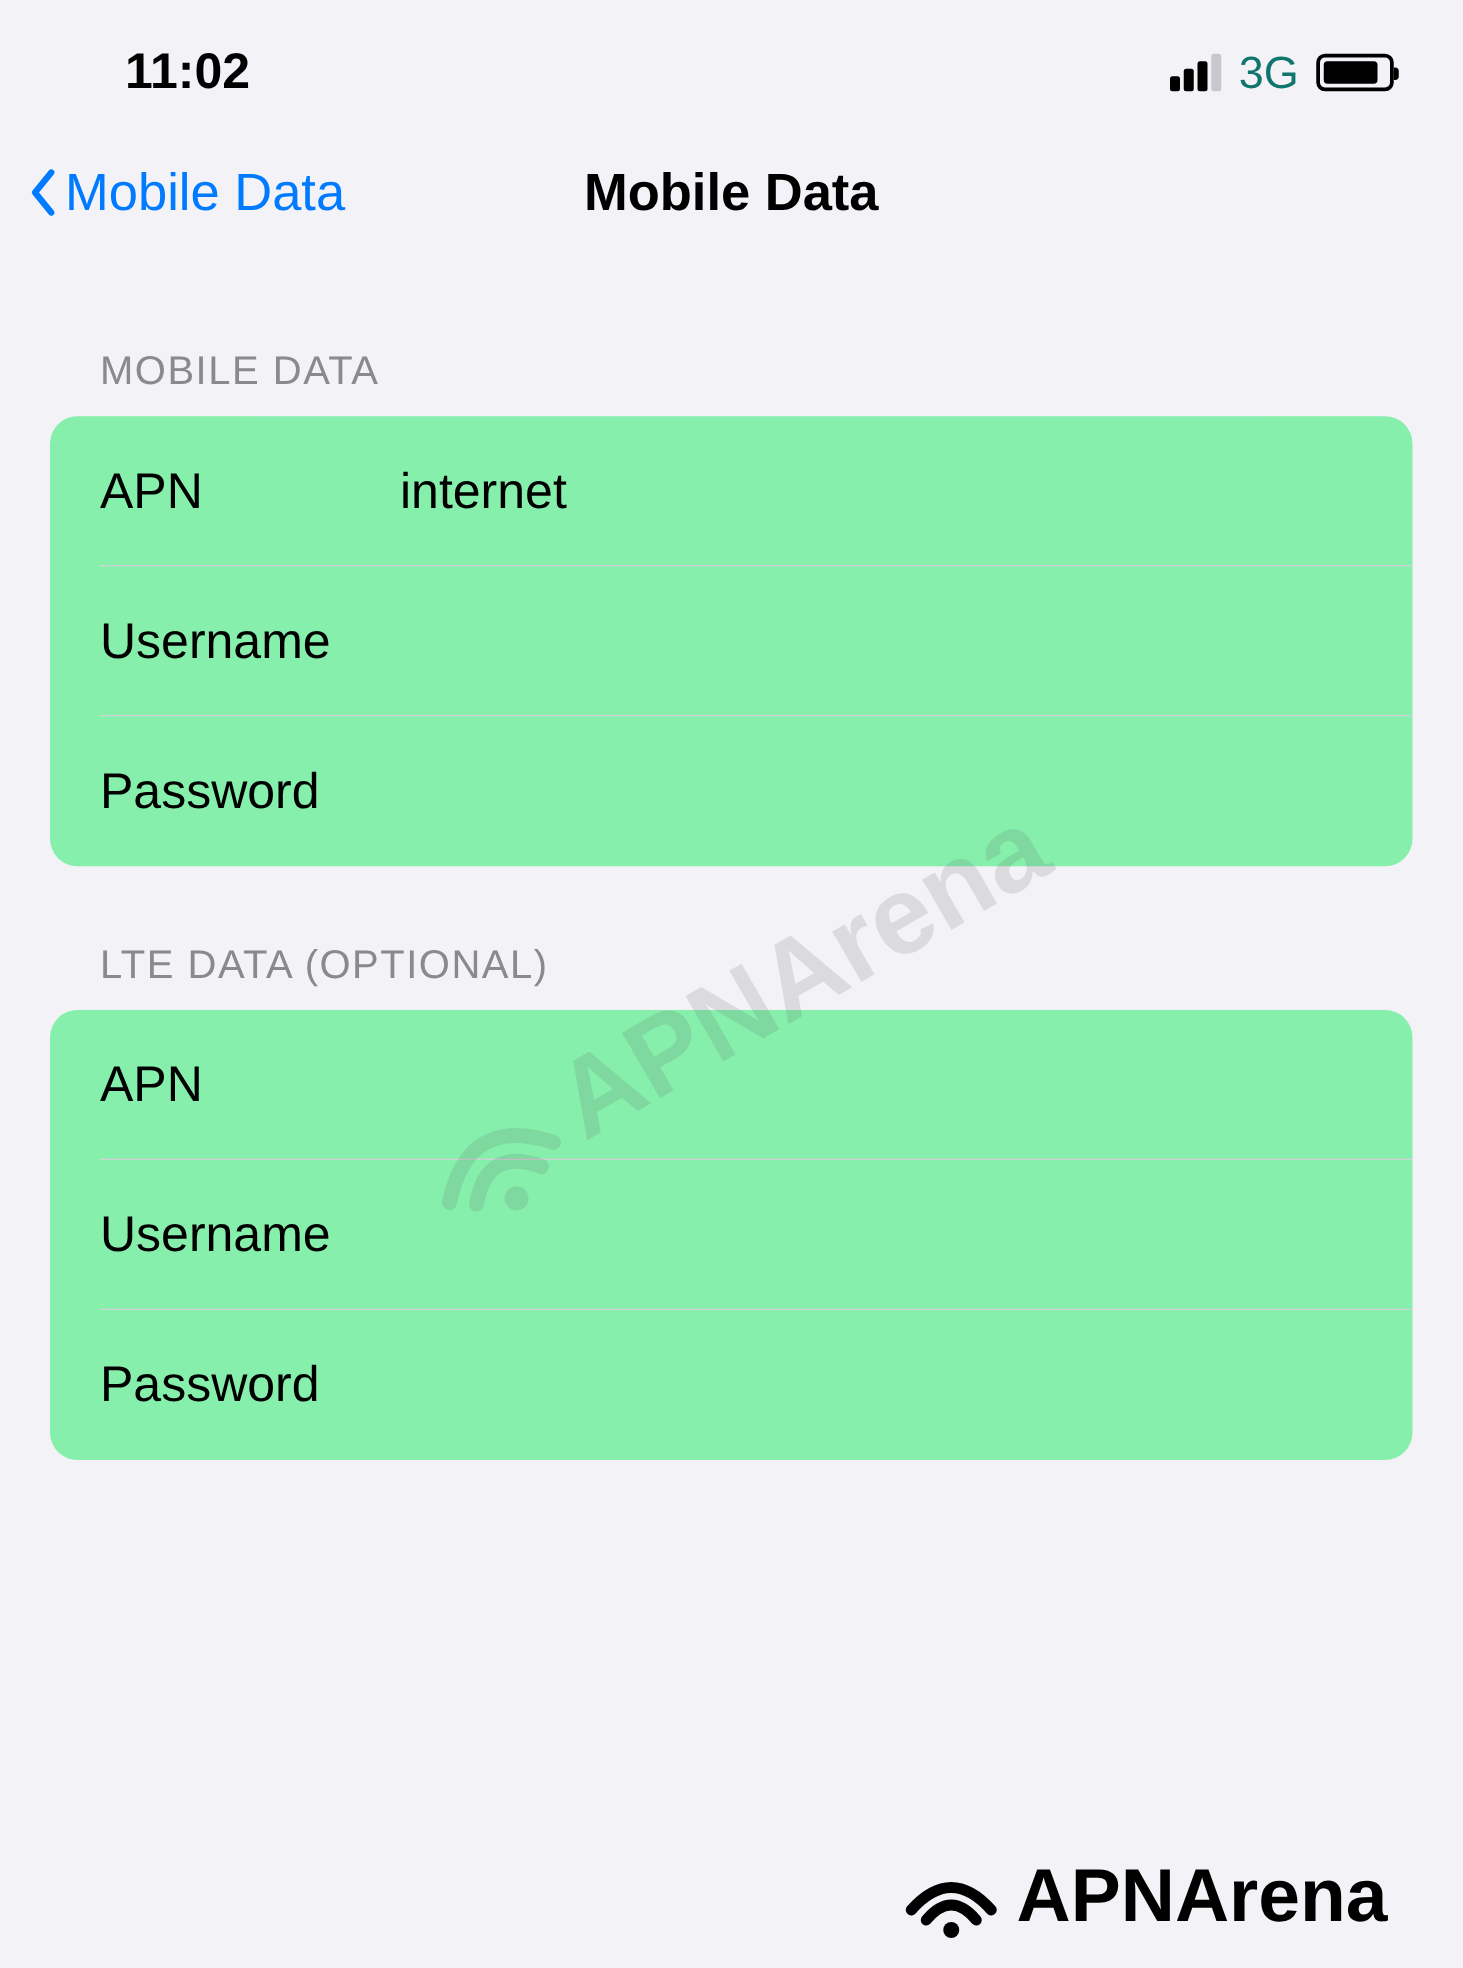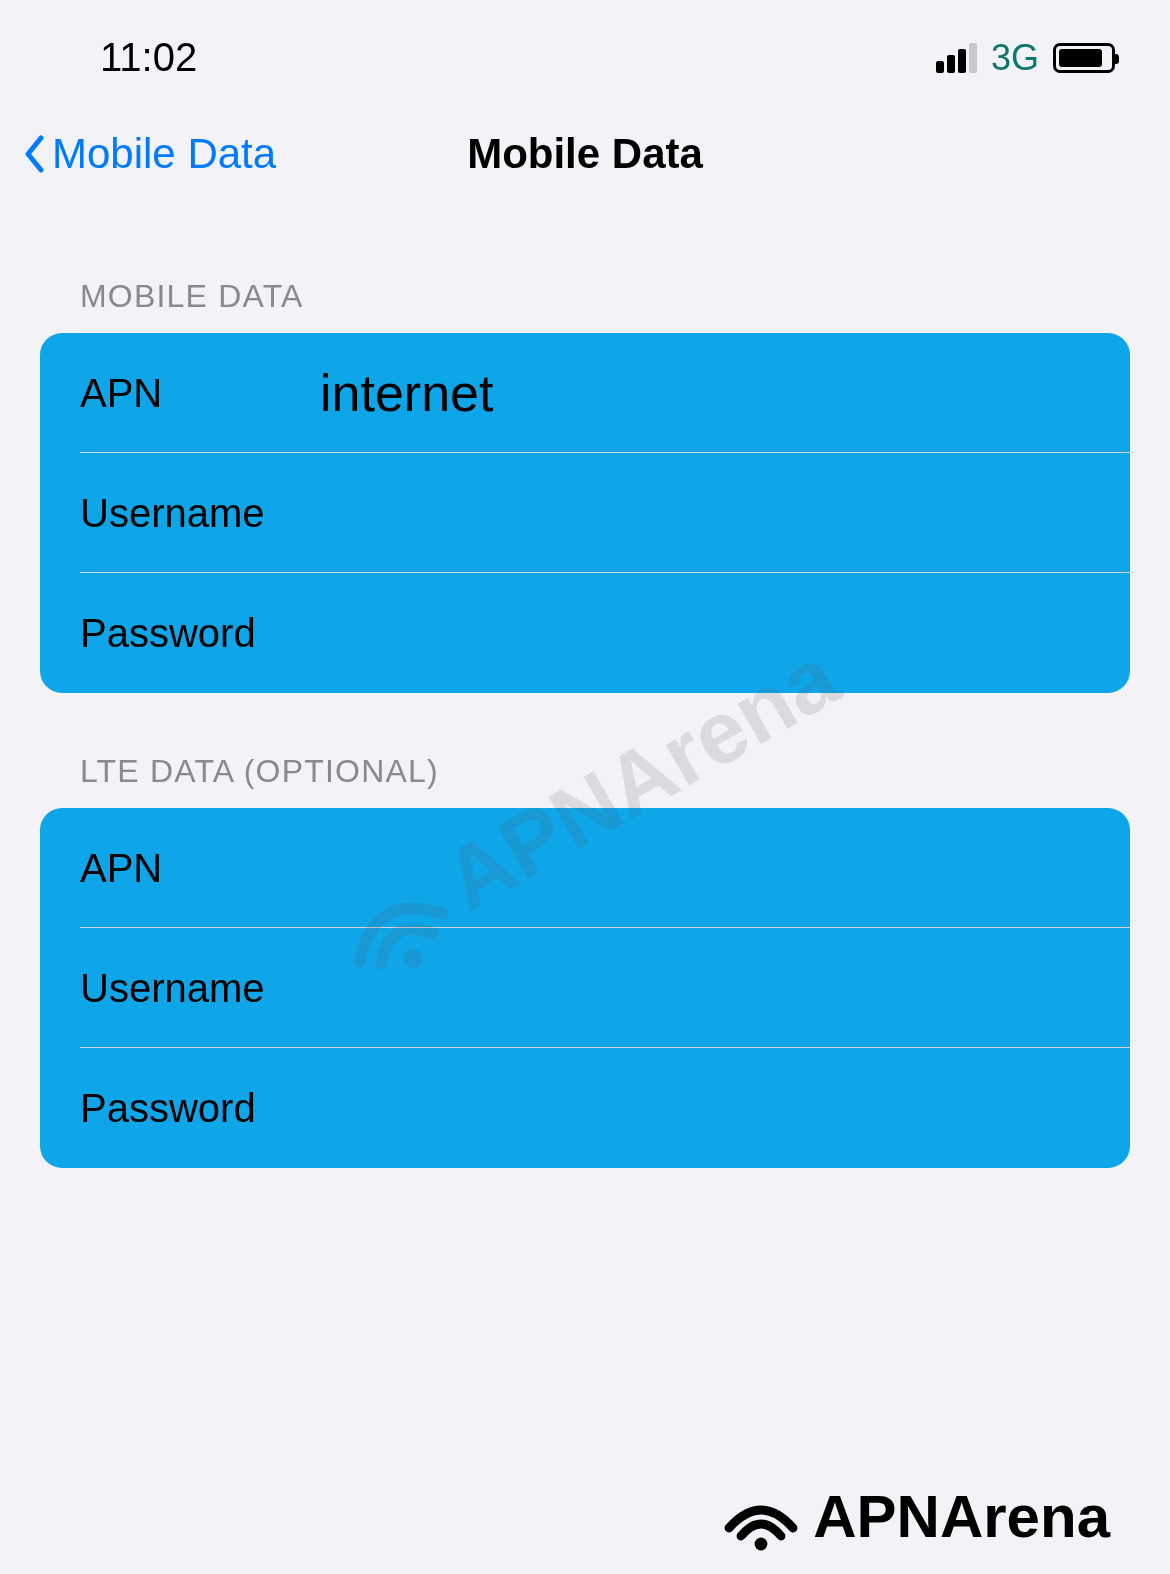--- a/index.html
+++ b/index.html
@@ -18,21 +18,21 @@
     }
     .status-bar {
       display: flex;
       justify-content: space-between;
       align-items: center;
       padding: 35px 55px 20px 100px;
       height: 100px;
     }
     .status-time {
       font-size: 40px;
-      font-weight: 400;
+      font-weight: 700;
       color: #000;
     }
     .status-right {
       display: flex;
       align-items: center;
       gap: 14px;
     }
     .signal-bars {
       display: flex;
       align-items: flex-end;
@@ -120,21 +120,21 @@
     }
     .section-header {
       font-size: 32px;
       font-weight: 400;
       color: #8a8a8e;
       letter-spacing: 1.2px;
       margin-bottom: 18px;
       margin-left: 40px;
     }
     .group {
-      background: #0ea5e9;
+      background: #86efac;
       border-radius: 22px;
       overflow: hidden;
     }
     .row {
       display: flex;
       align-items: center;
       padding: 30px 40px;
       position: relative;
       min-height: 120px;
     }
@@ -148,21 +148,21 @@
       background: #d1d1d6;
     }
     .row-label {
       font-size: 40px;
       font-weight: 400;
       color: #000;
       width: 240px;
       flex-shrink: 0;
     }
     .row-input {
-      font-size: 52px;
+      font-size: 40px;
       font-weight: 400;
       color: #000;
       border: none;
       outline: none;
       background: transparent;
       flex: 1;
       font-family: inherit;
     }
     .watermark-center {
       position: absolute;

